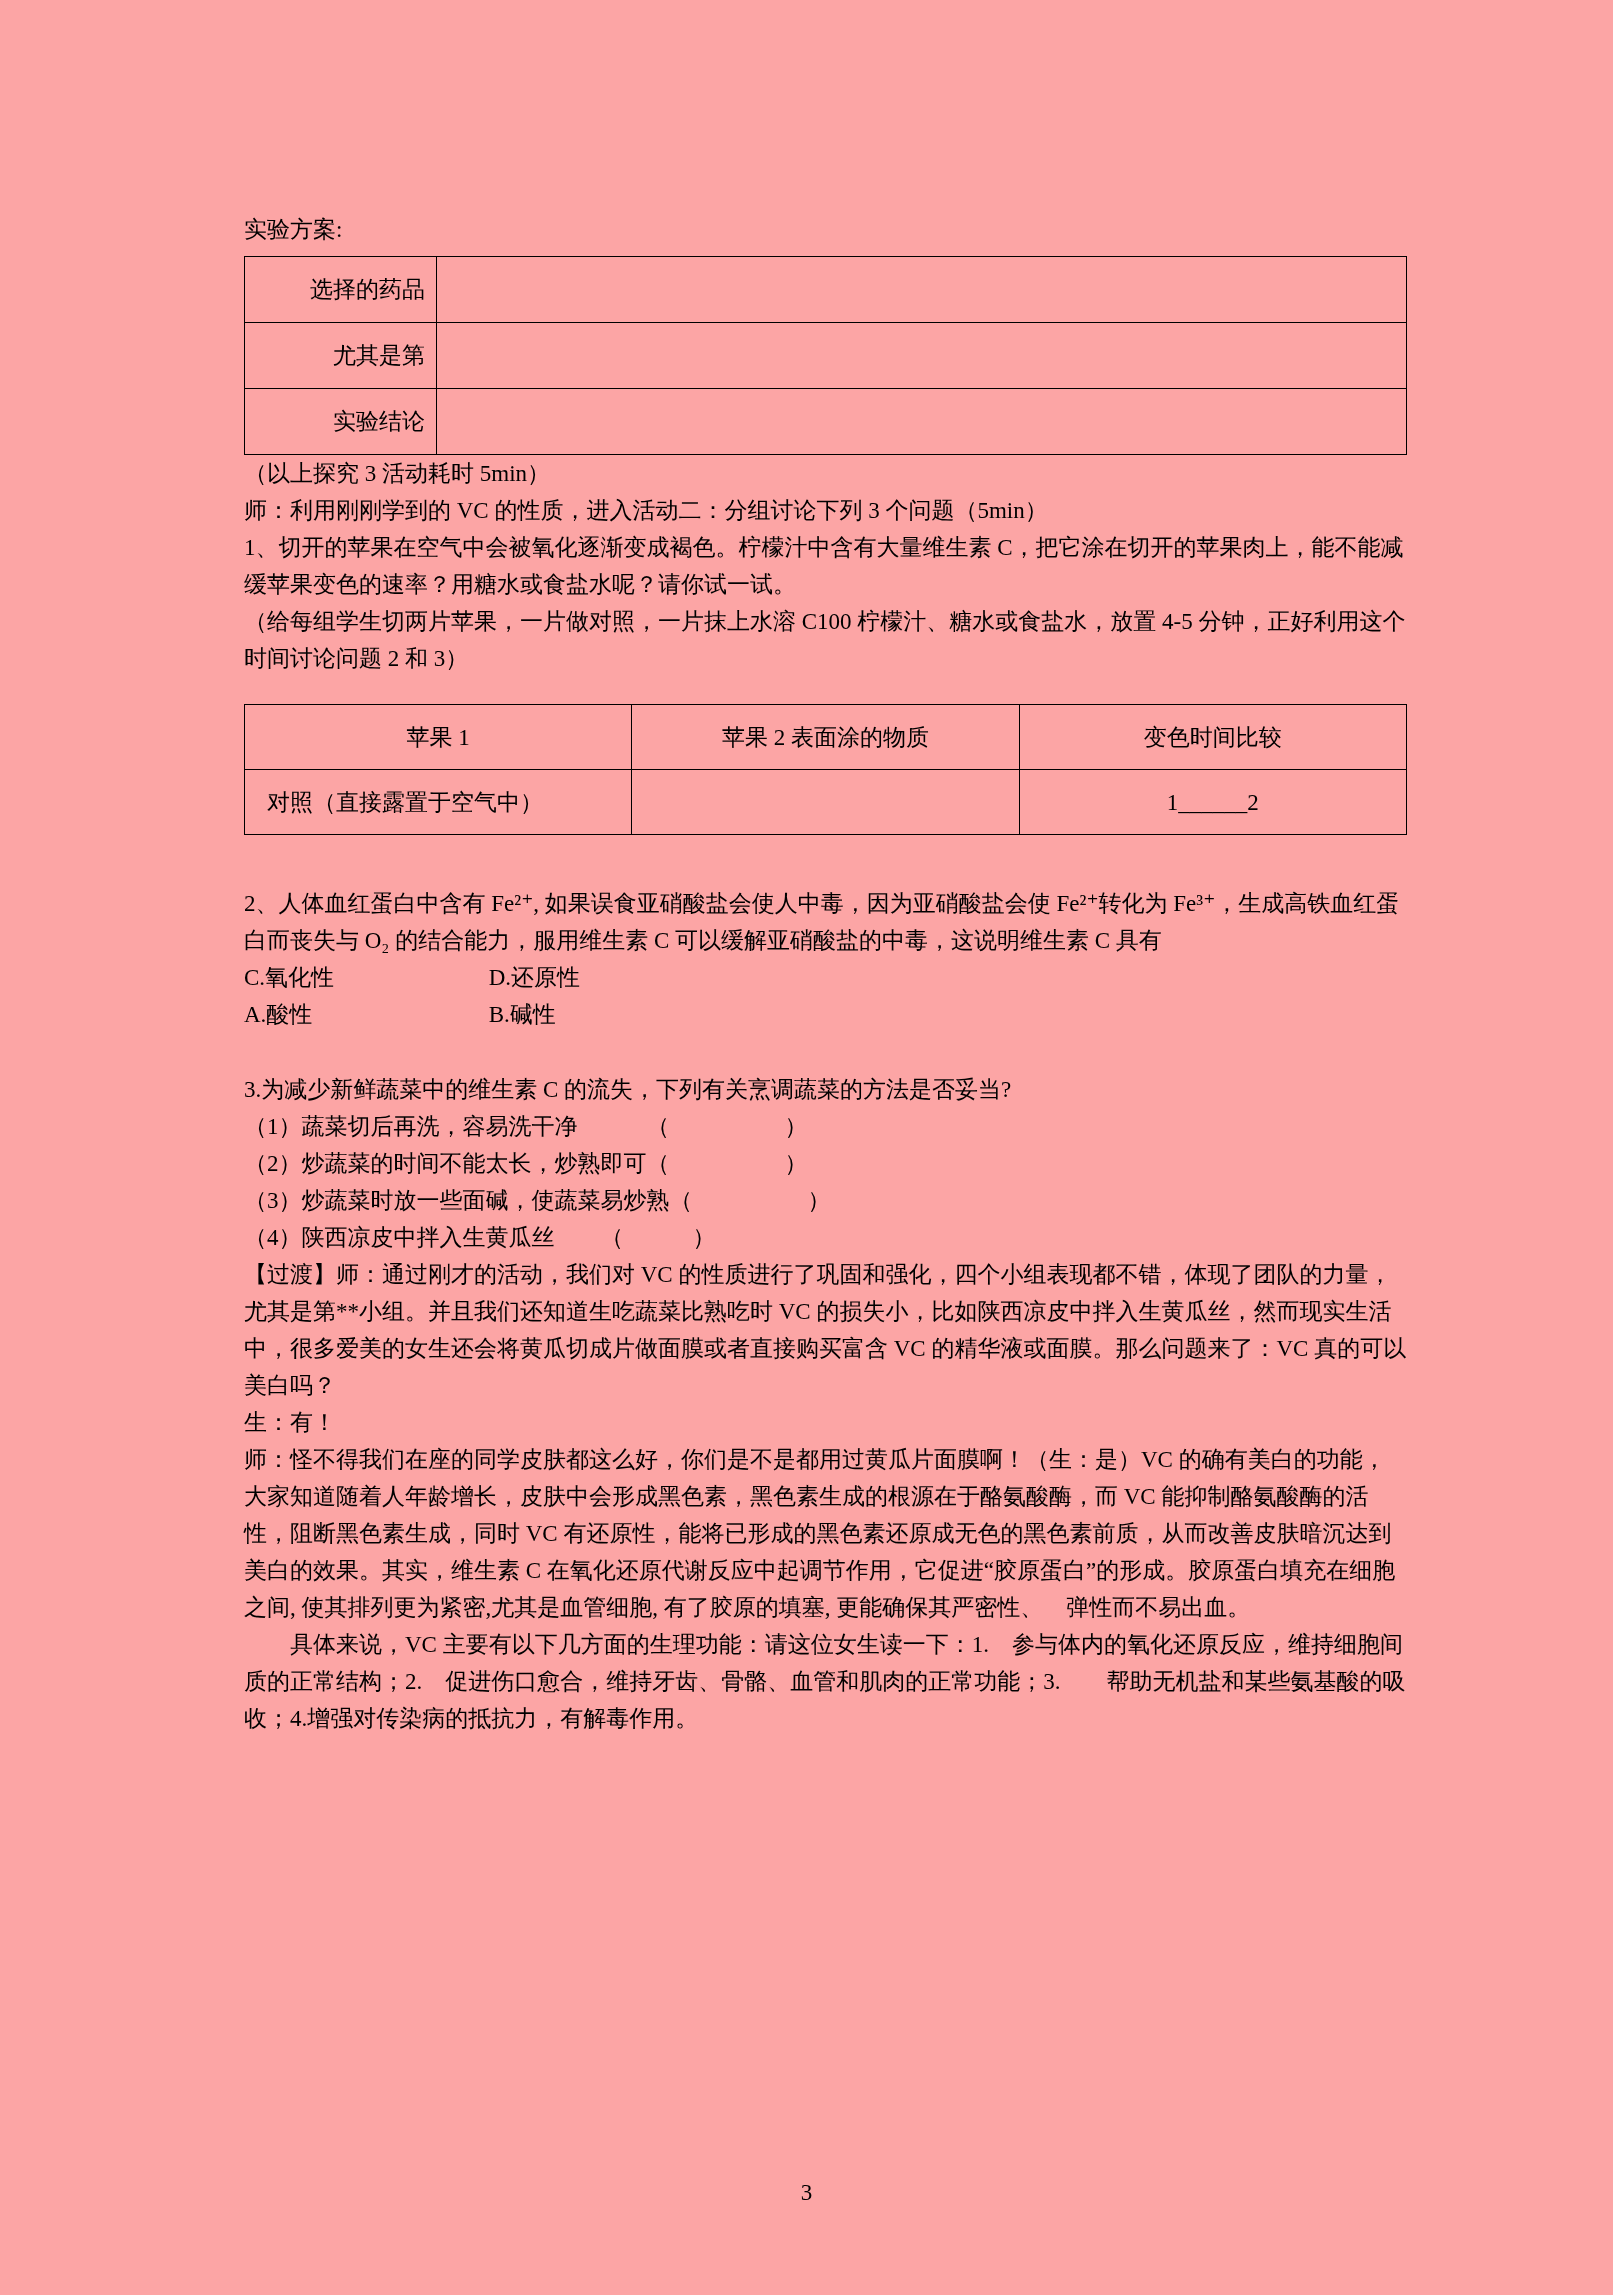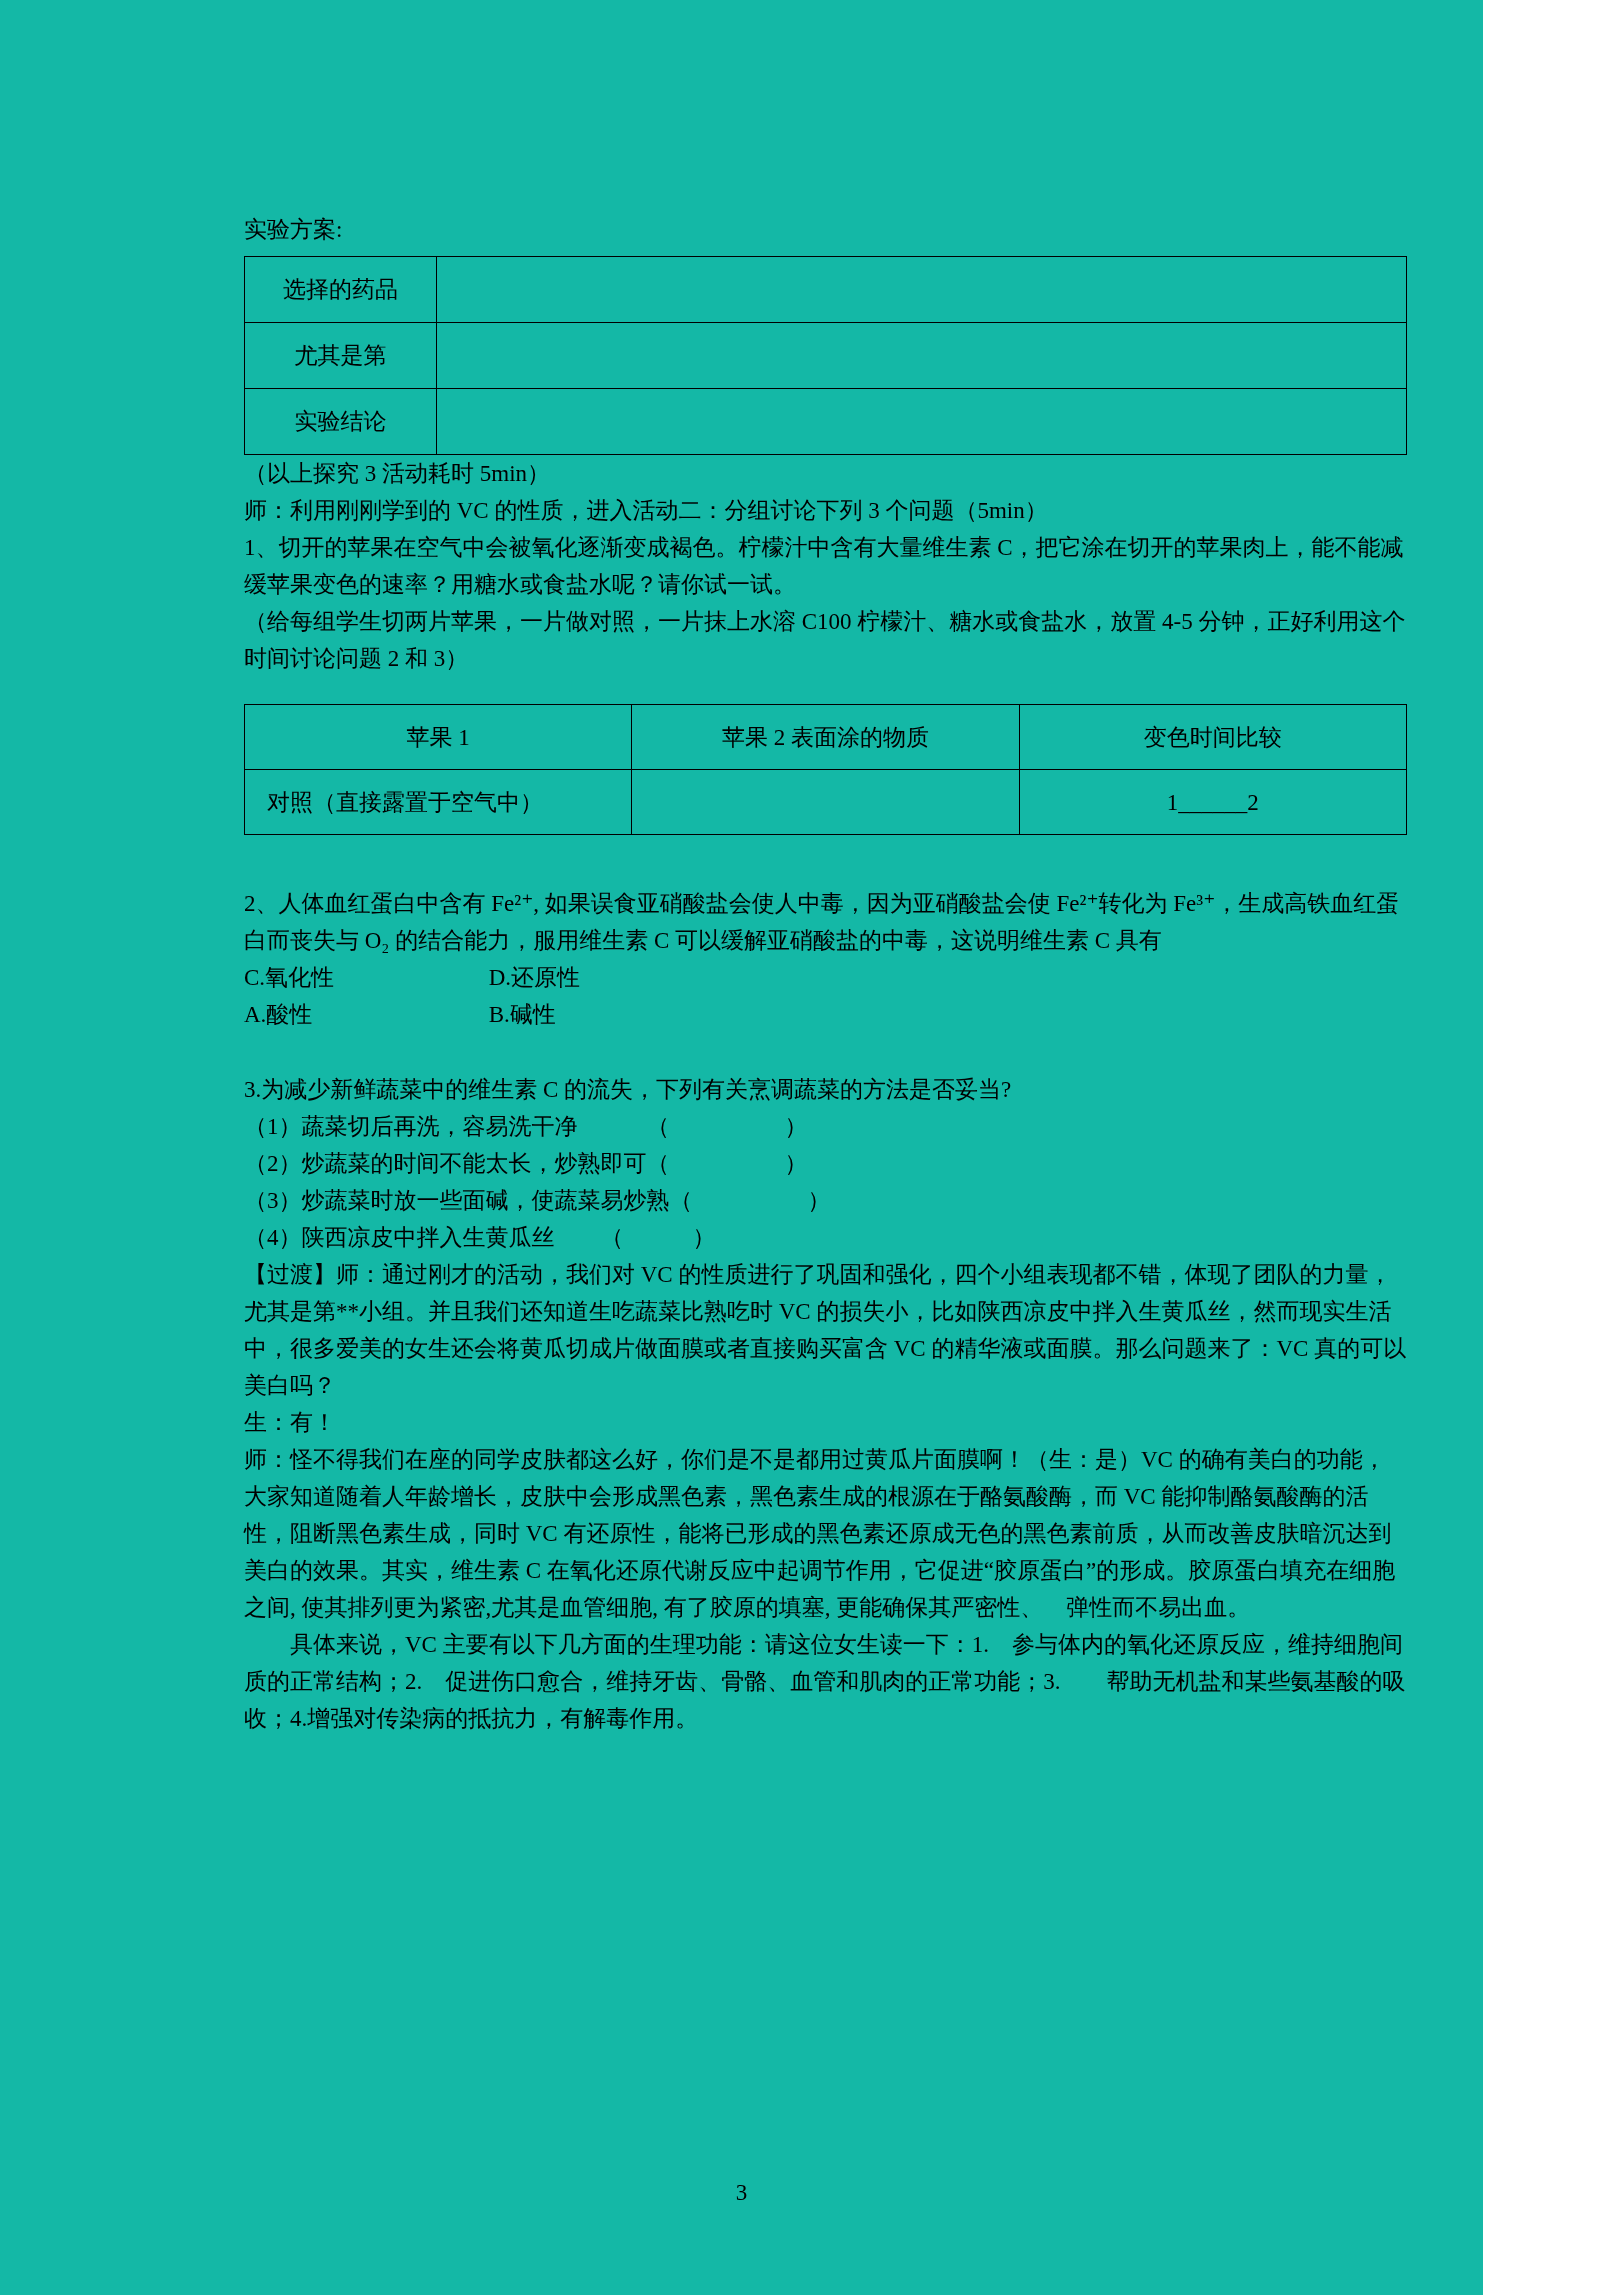--- a/index.html
+++ b/index.html
@@ -4,23 +4,23 @@
 <style>
   * { box-sizing: border-box; }
   html, body { margin: 0; padding: 0; }
   body {
     background: #ffffff;
     font-family: "Liberation Serif", "DejaVu Serif", serif;
     color: #000000;
   }
   .page {
     position: relative;
-    width: 1483px;
+    width: 1613px;
     height: 2295px;
-    background: #14b8a6;
+    background: #fca5a5;
     overflow: hidden;
   }
   .content {
     position: absolute;
     left: 244px;
     top: 211px;
     width: 1163px;
     font-size: 23px;
     line-height: 37px;
   }
@@ -34,21 +34,21 @@
   }
   td, th {
     border: 1.4px solid #000000;
     font-size: 23px;
     font-weight: normal;
     vertical-align: middle;
   }
   .plan-table td {
     height: 66px;
     padding: 12.3px 11px;
-    text-align: center;
+    text-align: right;
   }
   .plan-table .label-col { width: 192px; }
 
   .apple-table { margin-top: 27px; margin-bottom: 50px; }
   .apple-table th, .apple-table td {
     height: 65px;
     padding: 6.8px 8.2px;
     text-align: center;
   }
   .apple-table .first-col { text-align: left; padding-left: 22px; }

